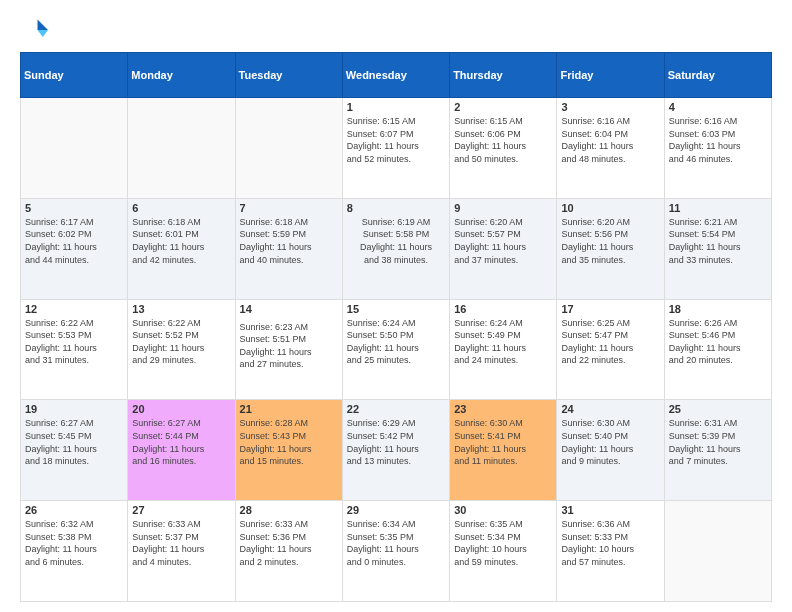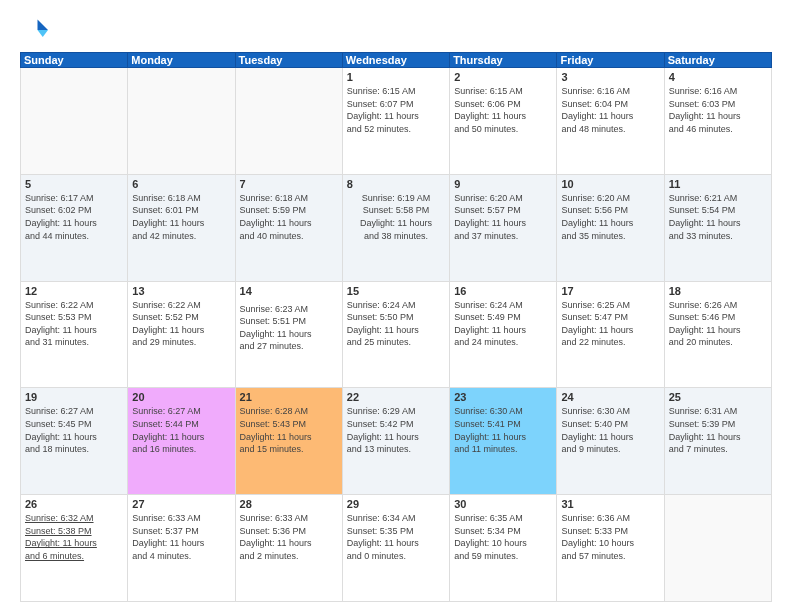--- a/index.html
+++ b/index.html
@@ -59,21 +59,21 @@
       border: 1px solid #ccc;
       border-collapse: collapse;
       width: 100%;
       table-layout: fixed;
     }
     .calendar th {
       background-color: #1565c0;
       color: #fff;
       font-size: 11px;
       font-weight: bold;
-      padding: 1px 3px;
+      padding: 16px 3px;
       text-align: left;
       border: 1px solid #1050a0;
     }
     .calendar td {
       vertical-align: top;
       font-size: 9.5px;
       color: #333;
       padding: 3px 4px;
       border: 1px solid #ddd;
       height: 82px;
@@ -291,21 +291,21 @@
 Daylight: 11 hours
 and 15 minutes.</div>
           </td>
           <td style="background-color: rgb(240, 244, 248);">
             <span class="day-num">22</span>
             <div class="day-info" style="white-space: pre-line;">Sunrise: 6:29 AM
 Sunset: 5:42 PM
 Daylight: 11 hours
 and 13 minutes.</div>
           </td>
-          <td style="background-color: #7dd3fc;">
+          <td style="background-color: #fdba74;">
             <span class="day-num">23</span>
             <div class="day-info" style="white-space: pre-line;">Sunrise: 6:30 AM
 Sunset: 5:41 PM
 Daylight: 11 hours
 and 11 minutes.</div>
           </td>
           <td style="background-color: rgb(240, 244, 248);">
             <span class="day-num">24</span>
             <div class="day-info" style="white-space: pre-line;">Sunrise: 6:30 AM
 Sunset: 5:40 PM
@@ -316,21 +316,21 @@
             <span class="day-num">25</span>
             <div class="day-info" style="white-space: pre-line;">Sunrise: 6:31 AM
 Sunset: 5:39 PM
 Daylight: 11 hours
 and 7 minutes.</div>
           </td>
         </tr>
         <tr>
           <td style="background-color: rgb(255, 255, 255);">
             <span class="day-num">26</span>
-            <div class="day-info" style="white-space: pre-line; text-decoration: underline;">Sunrise: 6:32 AM
+            <div class="day-info" style="white-space: pre-line;">Sunrise: 6:32 AM
 Sunset: 5:38 PM
 Daylight: 11 hours
 and 6 minutes.</div>
           </td>
           <td style="background-color: rgb(255, 255, 255);">
             <span class="day-num">27</span>
             <div class="day-info" style="white-space: pre-line;">Sunrise: 6:33 AM
 Sunset: 5:37 PM
 Daylight: 11 hours
 and 4 minutes.</div>

